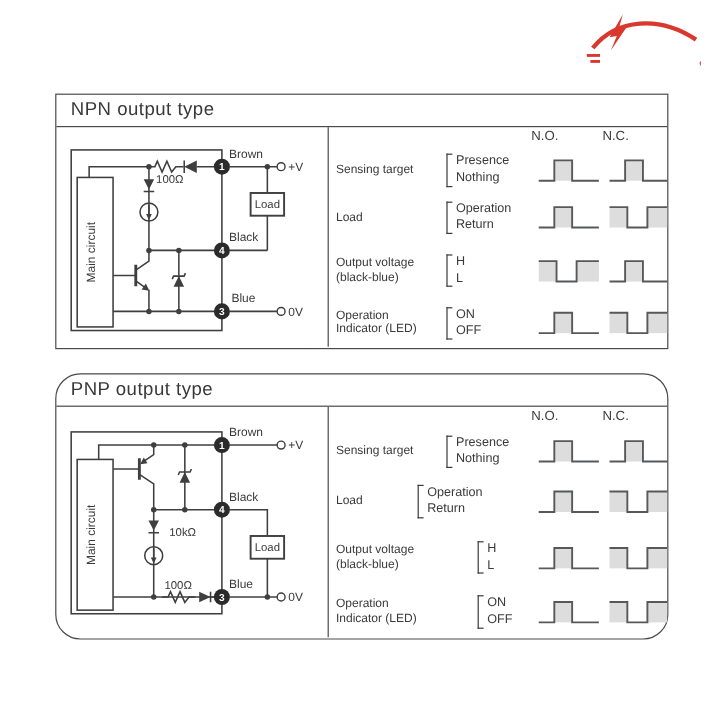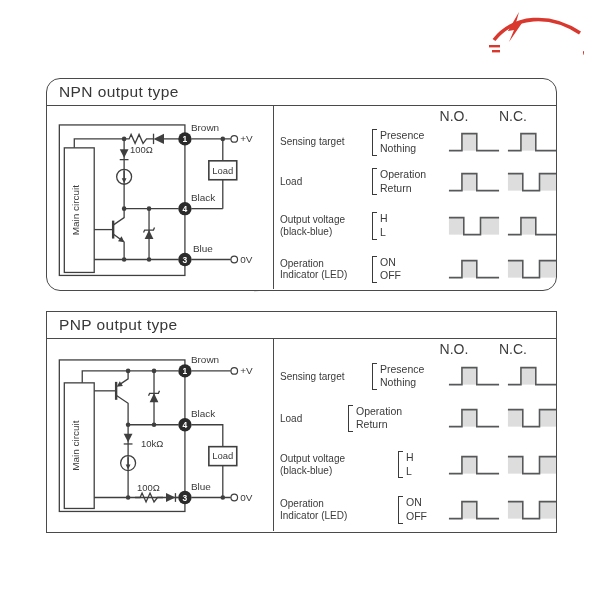--- a/index.html
+++ b/index.html
@@ -6,43 +6,43 @@
   #stage{position:relative;width:600px;height:600px;background:#fff;overflow:hidden;
          font-family:"Liberation Sans",sans-serif;color:#3a3a3a;}
   
   .logo{position:absolute;top:10px;right:16px;width:96px;height:50px;}
   .logo svg{width:100%;height:100%;}
   
   .watermark{position:absolute;left:250px;top:240px;font-size:52px;font-weight:bold;font-style:italic;
              color:#8d8d8d;opacity:.28;transform:rotate(-14deg);pointer-events:none;}
   
   .panel{position:absolute;left:46px;width:511px;border:1.6px solid #4a4a4a;background:#fff;box-sizing:border-box;}
-  #panel-npn{top:78px;height:213px;border-radius:14px;}
-  #panel-pnp{top:311px;height:222px;}
+  #panel-npn{top:78px;height:213px;}
+  #panel-pnp{top:311px;height:222px;border-radius:21px;}
   .panel-title{height:26px;line-height:26px;border-bottom:1.6px solid #4a4a4a;
                font-size:15.5px;letter-spacing:.4px;padding-left:12px;color:#383838;}
   .panel-body{display:flex;height:calc(100% - 27.6px);}
   .circuit-pane{width:226px;border-right:1.6px solid #4a4a4a;position:relative;flex:none;}
   .circuit-pane svg{position:absolute;left:0;top:0;width:100%;height:100%;}
   
   .w{fill:none;stroke:#3f3f3f;stroke-width:1.3;}
   .wb{fill:none;stroke:#3f3f3f;stroke-width:2.4;}
   .box{fill:none;stroke:#3f3f3f;stroke-width:1.3;}
   .box2{fill:#fff;stroke:#3f3f3f;stroke-width:1.6;}
   .d{fill:#3f3f3f;}
   .f{fill:#3f3f3f;}
   .oc{fill:#fff;stroke:#3f3f3f;stroke-width:1.2;}
   .ct{font-size:9.5px;fill:#3a3a3a;}
   .wl{font-size:10px;fill:#3a3a3a;}
   .tnum{font-size:8.5px;font-weight:bold;fill:#fff;text-anchor:middle;}
   .vtext{font-size:10px;fill:#3a3a3a;text-anchor:middle;}
   .term{fill:#2b2b2b;}
   
   .timing{flex:1;padding:2px 0 0 6px;display:flex;flex-direction:column;overflow:hidden;}
-  .theader{display:flex;height:16px;font-size:14px;color:#3c3c3c;}
+  .theader{display:flex;height:16px;font-size:11px;color:#3c3c3c;}
   .th-spacer{width:148px;flex:none;}
   .th{width:52px;flex:none;text-align:center;margin-right:7px;}
   .trow{display:flex;align-items:center;}
   .r1{height:37px;}.r2{height:43px;}.r3{height:47px;}.r4{height:41px;}
   #panel-pnp .r1{height:40px;}#panel-pnp .r2{height:46px;}#panel-pnp .r3{height:49px;}#panel-pnp .r4{height:44px;}
   .tlabel{width:72px;flex:none;font-size:10px;line-height:1.15;color:#3a3a3a;}
   .tlabel span{display:block;}
   .optwrap{width:76px;flex:none;display:flex;gap:3px;margin-left:20px;}
   .bracket{width:4px;flex:none;border-left:1.4px solid #3a3a3a;border-top:1.4px solid #3a3a3a;
            border-bottom:1.4px solid #3a3a3a;}

